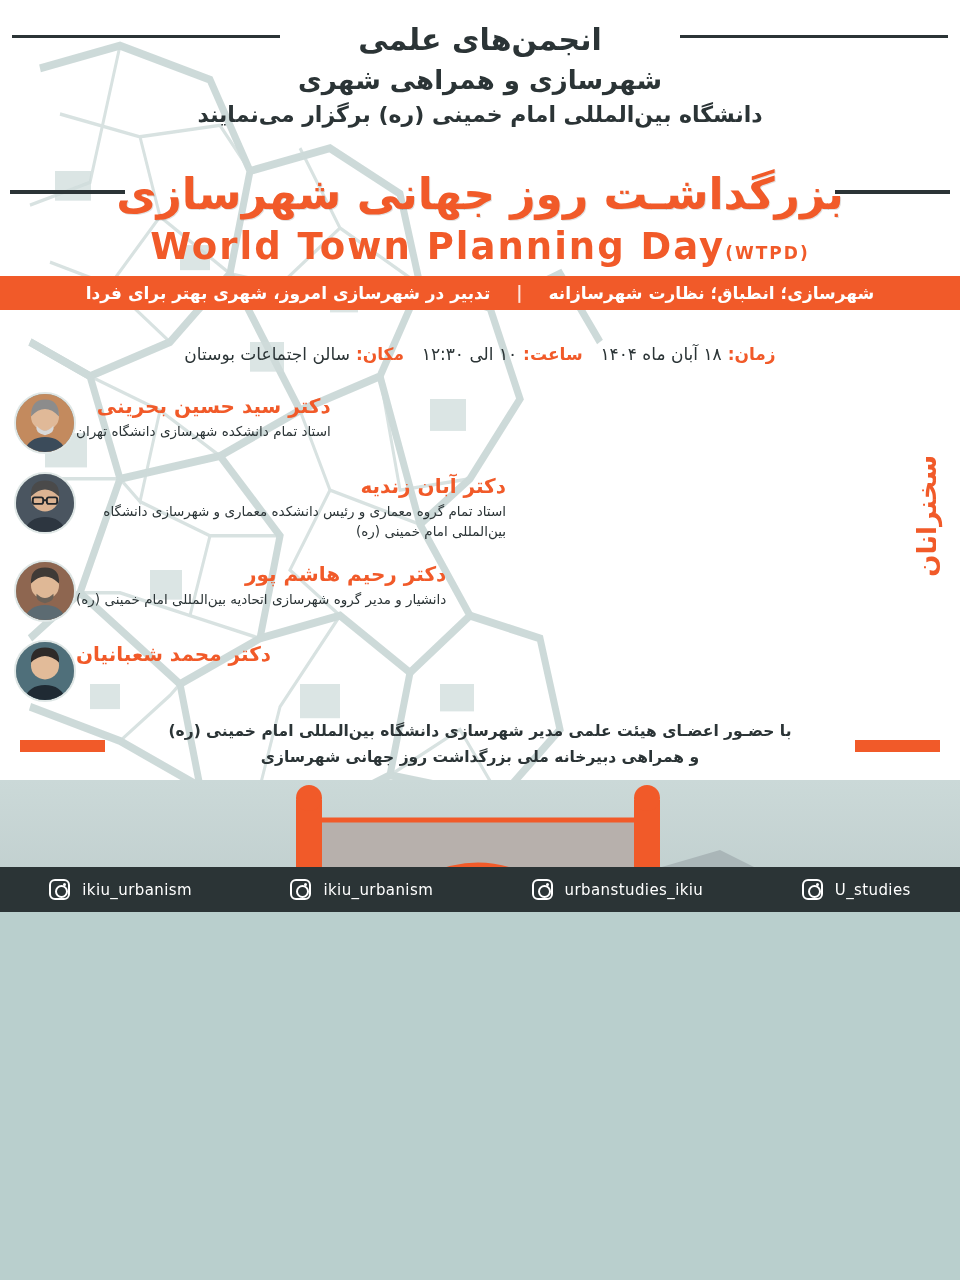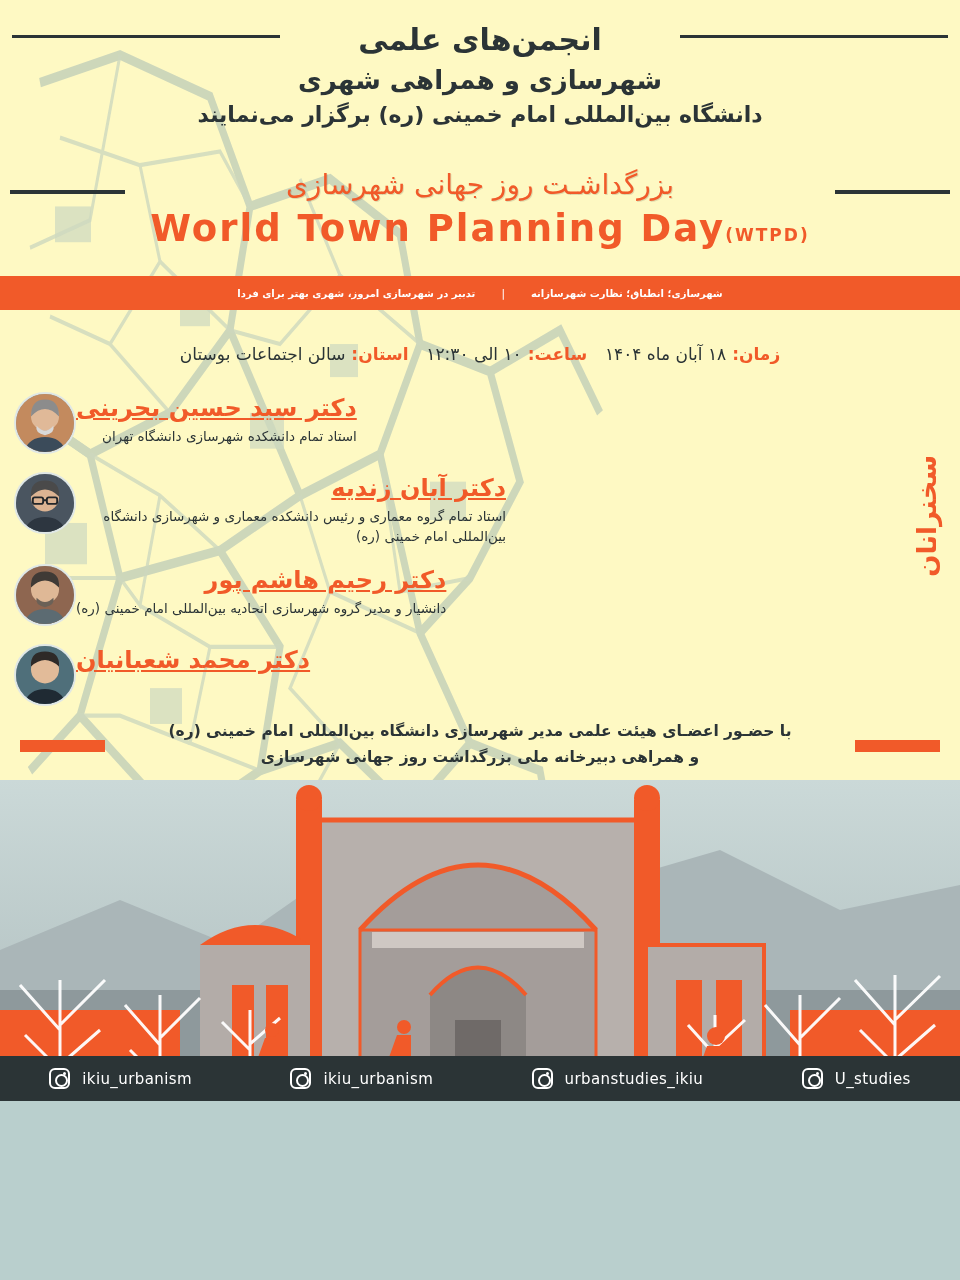--- a/index.html
+++ b/index.html
@@ -4,22 +4,22 @@
 <style>
   * { box-sizing: border-box; margin: 0; padding: 0; }
   html, body {
     width: 960px; height: 1280px;
     font-family: "DejaVu Sans", "Liberation Sans", sans-serif;
     background: #b9cfcd;
     overflow: hidden;
   }
   .poster {
     position: relative;
-    width: 960px; height: 1101px;
-    background: #fef9c3;
+    width: 960px; height: 912px;
+    background: #ffffff;
     overflow: hidden;
   }
 
   
   .map-bg {
     position: absolute; inset: 0;
     opacity: 0.55;
   }
   .map-bg svg { width: 100%; height: 100%; display: block; }
 
@@ -48,22 +48,22 @@
   .rule-right { right: 12px; width: 268px; }
   .rule-left  { left: 12px;  width: 268px; }
 
   
   .title-wrap {
     position: absolute; top: 168px; left: 0; right: 0;
     text-align: center; z-index: 6;
   }
   .title-fa {
     color: #f15a29;
-    font-size: 28px;
-    font-weight: normal;
+    font-size: 44px;
+    font-weight: bold;
     letter-spacing: 1px;
     text-shadow: 1px 1px 0 rgba(0,0,0,0.12);
   }
   .title-en {
     color: #f15a29;
     font-size: 37px;
     font-weight: bold;
     letter-spacing: 2px;
     direction: ltr;
     margin-top: 6px;
@@ -78,21 +78,21 @@
 
   
   .slogan-bar {
     position: absolute; top: 276px; left: 0; right: 0;
     height: 34px; background: #f15a29;
     display: flex; align-items: center; justify-content: center;
     gap: 26px;
     z-index: 6;
   }
   .slogan-bar span {
-    color: #ffffff; font-size: 10px; font-weight: bold;
+    color: #ffffff; font-size: 17px; font-weight: bold;
   }
   .slogan-sep { color: #ffffff; opacity: .85; font-weight: normal; }
 
   
   .when-where {
     position: absolute; top: 344px; left: 0; right: 0;
     text-align: center; z-index: 6;
     font-size: 17px; color: #2b3436; font-weight: bold;
   }
   .when-where .k { color: #f15a29; }
@@ -113,21 +113,21 @@
     width: 62px; height: 62px; border-radius: 50%;
     overflow: hidden; flex: 0 0 auto;
     margin-left: 14px; margin-right: 0;
     position: relative;
     background: #8f9a9a;
     border: 2px solid #dfe7e6;
   }
   .sp-photo .face { position: absolute; inset: 0; }
   .sp-text { text-align: right; padding-top: 2px; max-width: 430px; }
   .sp-name {
-    color: #f15a29; font-size: 24px; font-weight: bold; line-height: 1.2; text-decoration: underline;
+    color: #f15a29; font-size: 20px; font-weight: bold; line-height: 1.2;
   }
   .sp-role {
     color: #2b3436; font-size: 13.5px; line-height: 1.5; margin-top: 3px;
   }
   .speakers-inner { margin-right: 240px; }
 
   .sideword {
     position: absolute; right: 18px; top: 455px;
     writing-mode: vertical-rl;
     color: #f15a29; font-size: 26px; font-weight: bold;
@@ -275,21 +275,21 @@
     <span>تدبیر در شهرسازی امروز، شهری بهتر برای فردا</span>
   </div>
 
   <div class="when-where">
     <span class="k">زمان:</span>
     <span class="v">۱۸ آبان ماه ۱۴۰۴</span>
     &nbsp;
     <span class="k">ساعت:</span>
     <span class="v">۱۰ الی ۱۲:۳۰</span>
     &nbsp;
-    <span class="k">استان:</span>
+    <span class="k">مکان:</span>
     <span class="v">سالن اجتماعات بوستان</span>
   </div>
 
   <div class="sideword">سخنرانان</div>
 
   <div class="speakers">
     <div class="speakers-inner">
 
       <div class="speaker">
         <div class="sp-photo">

